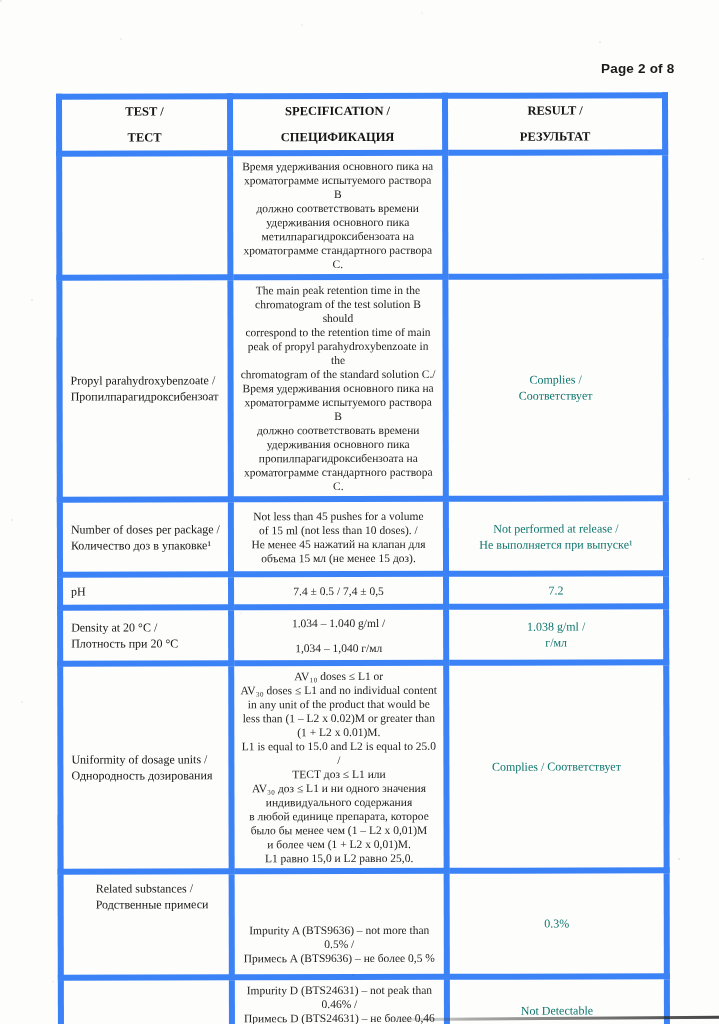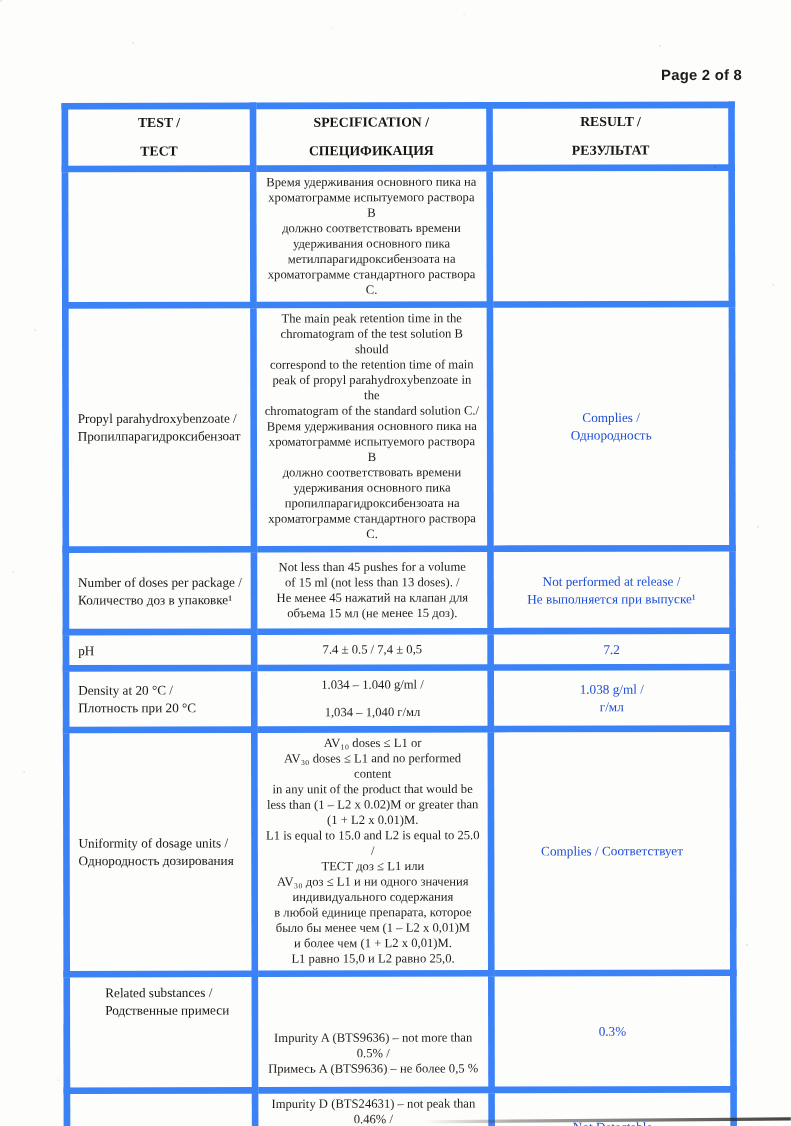--- a/index.html
+++ b/index.html
@@ -30,21 +30,21 @@
   }
   .spec-table th {
     text-align:center; font-weight:bold; font-size:12.5px; color:#161616;
   }
   .r-header { height:57px; }
   .r-header .line { line-height:17px; }
   .r-header .line + .line { margin-top:9px; }
 
   td.test  { text-align:left; font-weight:normal; font-size:12px; padding-left:8px; color:#161616; }
   td.spec  { text-align:center; font-size:11.5px; color:#1d1d1d; }
-  td.result{ text-align:center; font-size:12px; color:#1d4ed8; }
+  td.result{ text-align:center; font-size:12px; color:#0f766e; }
 
   td.test .line   { line-height:16px; }
   td.spec .line   { line-height:14px; }
   td.result .line { line-height:16px; }
 
   tr.r0 { height:105px; }
   tr.r1 { height:167px; }
   tr.r2 { height:75px;  }
   tr.r3 { height:33px;  }
   tr.r4 { height:56px;  }
@@ -134,31 +134,31 @@
               <div class="line">chromatogram of the standard solution C./</div>
               <div class="line">Время удерживания основного пика на</div>
               <div class="line">хроматограмме испытуемого раствора В</div>
               <div class="line">должно соответствовать времени</div>
               <div class="line">удерживания основного пика</div>
               <div class="line">пропилпарагидроксибензоата на</div>
               <div class="line">хроматограмме стандартного раствора С.</div>
             </td>
           <td class="result">
               <div class="line">Complies /</div>
-              <div class="line">Однородность</div>
+              <div class="line">Соответствует</div>
             </td>
         </tr>
         <tr class="r2">
           <td class="test">
               <div class="line">Number of doses per package /</div>
               <div class="line">Количество доз в упаковке¹</div>
             </td>
           <td class="spec">
               <div class="line">Not less than 45 pushes for a volume</div>
-              <div class="line">of 15 ml (not less than 13 doses). /</div>
+              <div class="line">of 15 ml (not less than 10 doses). /</div>
               <div class="line">Не менее 45 нажатий на клапан для</div>
               <div class="line">объема 15 мл (не менее 15 доз).</div>
             </td>
           <td class="result">
               <div class="line">Not performed at release /</div>
               <div class="line">Не выполняется при выпуске¹</div>
             </td>
         </tr>
         <tr class="r3">
           <td class="test">
@@ -185,21 +185,21 @@
               <div class="line">г/мл</div>
             </td>
         </tr>
         <tr class="r5">
           <td class="test">
               <div class="line">Uniformity of dosage units /</div>
               <div class="line">Однородность дозирования</div>
             </td>
           <td class="spec">
               <div class="line">AV₁₀ doses ≤ L1 or</div>
-              <div class="line">AV₃₀ doses ≤ L1 and no performed content</div>
+              <div class="line">AV₃₀ doses ≤ L1 and no individual content</div>
               <div class="line">in any unit of the product that would be</div>
               <div class="line">less than (1 – L2 x 0.02)M or greater than</div>
               <div class="line">(1 + L2 x 0.01)M.</div>
               <div class="line">L1 is equal to 15.0 and L2 is equal to 25.0 /</div>
               <div class="line">ТЕСТ доз ≤ L1 или</div>
               <div class="line">AV₃₀ доз ≤ L1 и ни одного значения</div>
               <div class="line">индивидуального содержания</div>
               <div class="line">в любой единице препарата, которое</div>
               <div class="line">было бы менее чем (1 – L2 x 0,01)М</div>
               <div class="line">и более чем (1 + L2 x 0,01)М.</div>

